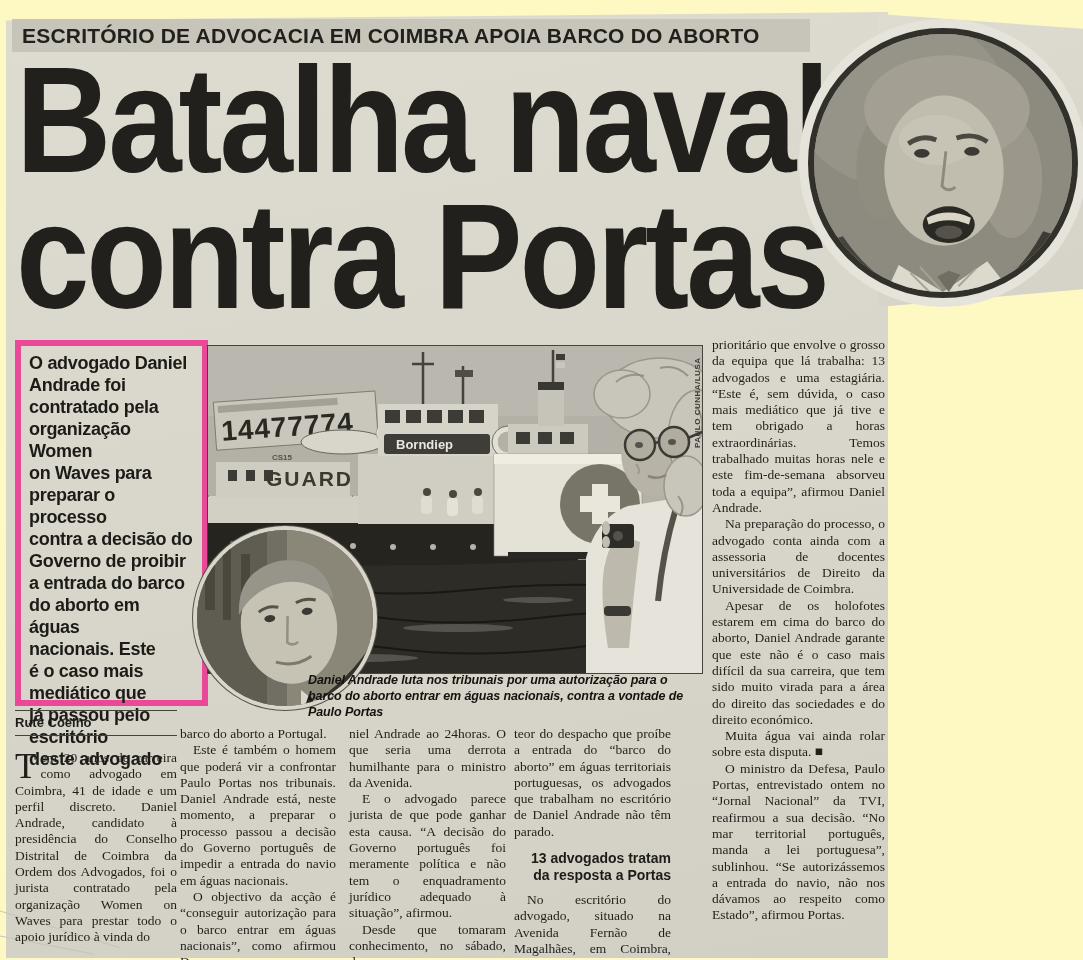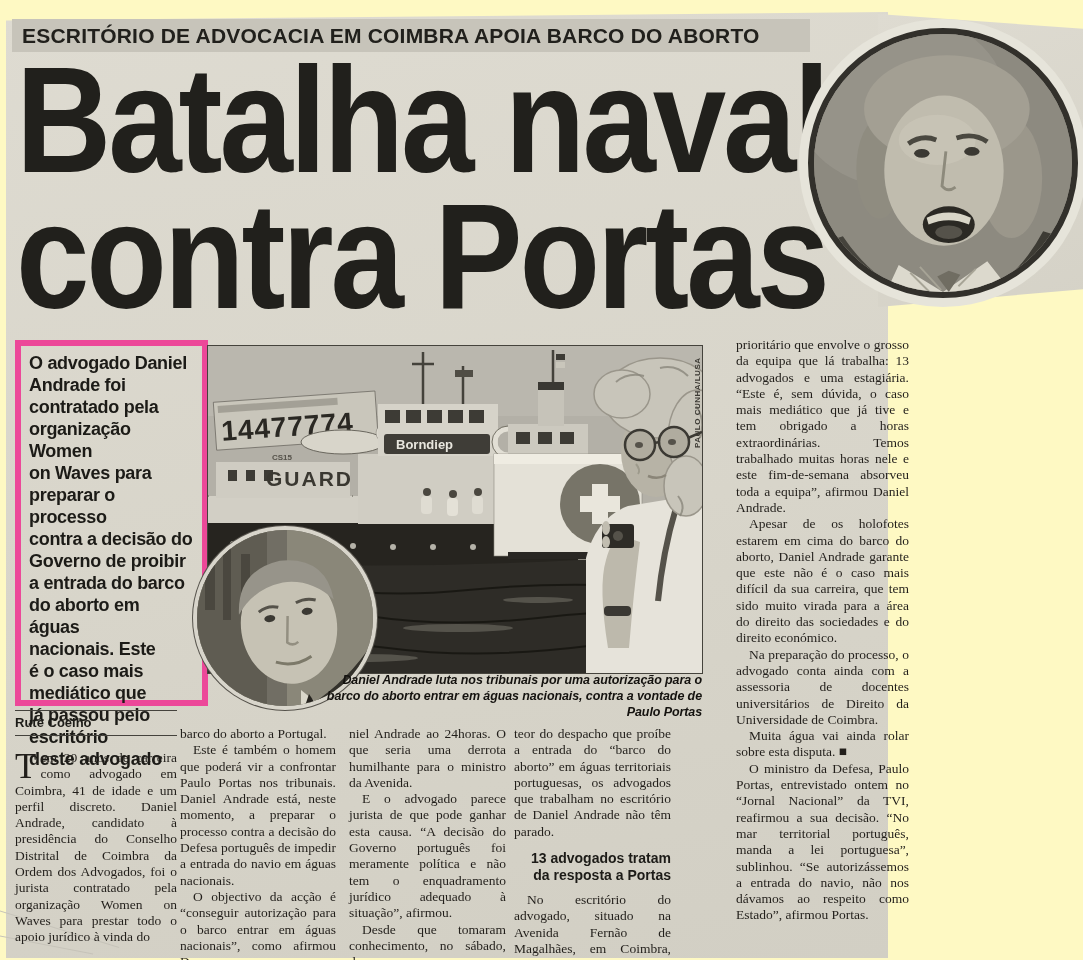--- a/index.html
+++ b/index.html
@@ -29,41 +29,41 @@
   
   .lead-box{position:absolute;left:15px;top:340px;width:193px;height:366px;border:6px solid #ec4899;
      box-sizing:border-box;padding:6px 8px;color:#1c1b17;font-weight:bold;font-size:18px;
      line-height:22px;letter-spacing:-.3px;white-space:pre-line;}
   
   .ship-photo{position:absolute;left:207px;top:345px;width:494px;height:327px;
      border:1px solid #45433c;background:#b3b0a7;}
   .photo-credit{position:absolute;left:693px;top:338px;height:110px;writing-mode:vertical-rl;
      transform:rotate(180deg);font-size:8px;font-weight:bold;color:#3c3a34;letter-spacing:.5px;}
   .caption{position:absolute;left:308px;top:672px;width:394px;color:#14120f;font-weight:bold;
-     font-style:italic;font-size:12.5px;line-height:16px;text-align:right;letter-spacing:-.1px;}
+     font-style:italic;font-size:12.5px;line-height:16px;text-align:left;letter-spacing:-.1px;}
   
   .daniel{position:absolute;left:197px;top:530px;width:176px;height:176px;border-radius:50%;
      overflow:hidden;box-shadow:0 0 0 4px #d8d5cb,0 0 0 5px #55524b;background:#716e64;}
   
   .byline-block{position:absolute;left:15px;top:710px;width:162px;}
   .rule{height:1px;background:#44423c;}
   .byline{font-size:13px;font-weight:bold;color:#1c1b17;padding:4px 0 5px 0;}
   .body{position:absolute;color:#221f1b;font-family:"Liberation Serif",serif;
      font-size:13.5px;line-height:16.3px;}
   .body p{margin:0;text-indent:13px;text-align:justify;}
   .body p.first{text-indent:0;}
   .col1{left:15px;top:750px;width:162px;height:200px;}
   .col2{left:180px;top:726px;width:156px;height:232px;}
   .col3{left:349px;top:726px;width:157px;height:232px;}
   .col4a{left:514px;top:726px;width:157px;}
   .subhead{position:absolute;left:514px;top:850px;width:157px;text-align:right;
      font-weight:bold;font-size:14px;line-height:17px;color:#1c1b17;white-space:pre-line;
      font-family:"Liberation Sans",sans-serif;}
   .col4b{left:514px;top:892px;width:157px;}
-  .col5{left:736px;top:337px;width:173px;height:622px;}
+  .col5{left:712px;top:337px;width:173px;height:622px;}
   .dropcap{float:left;font-size:35px;line-height:29px;padding:2px 4px 0 0;font-weight:normal;}
 </style>
 </head>
 <body>
 
 <div id="page">
 
   <div class="paper-main"></div>
   <div class="paper-ext"></div>
   <div class="crease" style="left:-8px;top:928px;width:130px;transform:rotate(17deg);"></div>
@@ -293,37 +293,37 @@
   </div>
 
   <div class="body col1">
     <p class="first">
       <span class="dropcap">T</span><span>em 20 anos de carreira como advogado em Coimbra, 41 de idade e um perfil discreto. Daniel Andrade, candidato à presidência do Conselho Distrital de Coimbra da Ordem dos Advogados, foi o jurista contratado pela organização Women on Waves para prestar todo o apoio jurídico à vinda do</span>
     </p>
   </div>
 
   <div class="body col2">
       <p class="first">barco do aborto a Portugal.</p>
-      <p>Este é também o homem que poderá vir a confrontar Paulo Portas nos tribunais. Daniel Andrade está, neste momento, a preparar o processo contra a decisão do Defesa português de impedir a entrada do navio em águas nacionais.</p>
+      <p>Este é também o homem que poderá vir a confrontar Paulo Portas nos tribunais. Daniel Andrade está, neste momento, a preparar o processo passou a decisão do Governo português de impedir a entrada do navio em águas nacionais.</p>
       <p>O objectivo da acção é “conseguir autorização para o barco entrar em águas nacionais”, como afirmou Da-</p>
     </div>
   <div class="body col3">
       <p class="first">niel Andrade ao 24horas. O que seria uma derrota humilhante para o ministro da Avenida.</p>
       <p>E o advogado parece jurista de que pode ganhar esta causa. “A decisão do Governo português foi meramente política e não tem o enquadramento jurídico adequado à situação”, afirmou.</p>
       <p>Desde que tomaram conhecimento, no sábado, do</p>
     </div>
   <div class="body col4a">
       <p class="first">teor do despacho que proíbe a entrada do “barco do aborto” em águas territoriais portuguesas, os advogados que trabalham no escritório de Daniel Andrade não têm parado.</p>
     </div>
   <div class="subhead">13 advogados tratam
 da resposta a Portas</div>
   <div class="body col4b">
       <p>No escritório do advogado, situado na Avenida Fernão de Magalhães, em Coimbra, este caso é tão</p>
     </div>
   <div class="body col5">
       <p class="first">prioritário que envolve o grosso da equipa que lá trabalha: 13 advogados e uma estagiária. “Este é, sem dúvida, o caso mais mediático que já tive e tem obrigado a horas extraordinárias. Temos trabalhado muitas horas nele e este fim-de-semana absorveu toda a equipa”, afirmou Daniel Andrade.</p>
+      <p>Na preparação do processo, o advogado conta ainda com a assessoria de docentes universitários de Direito da Universidade de Coimbra.</p>
       <p>Apesar de os holofotes estarem em cima do barco do aborto, Daniel Andrade garante que este não é o caso mais difícil da sua carreira, que tem sido muito virada para a área do direito das sociedades e do direito económico.</p>
-      <p>Na preparação do processo, o advogado conta ainda com a assessoria de docentes universitários de Direito da Universidade de Coimbra.</p>
       <p>Muita água vai ainda rolar sobre esta disputa. ■</p>
       <p>O ministro da Defesa, Paulo Portas, entrevistado ontem no “Jornal Nacional” da TVI, reafirmou a sua decisão. “No mar territorial português, manda a lei portuguesa”, sublinhou. “Se autorizássemos a entrada do navio, não nos dávamos ao respeito como Estado”, afirmou Portas.</p>
     </div>
 
 </div>
 
 </body></html>

